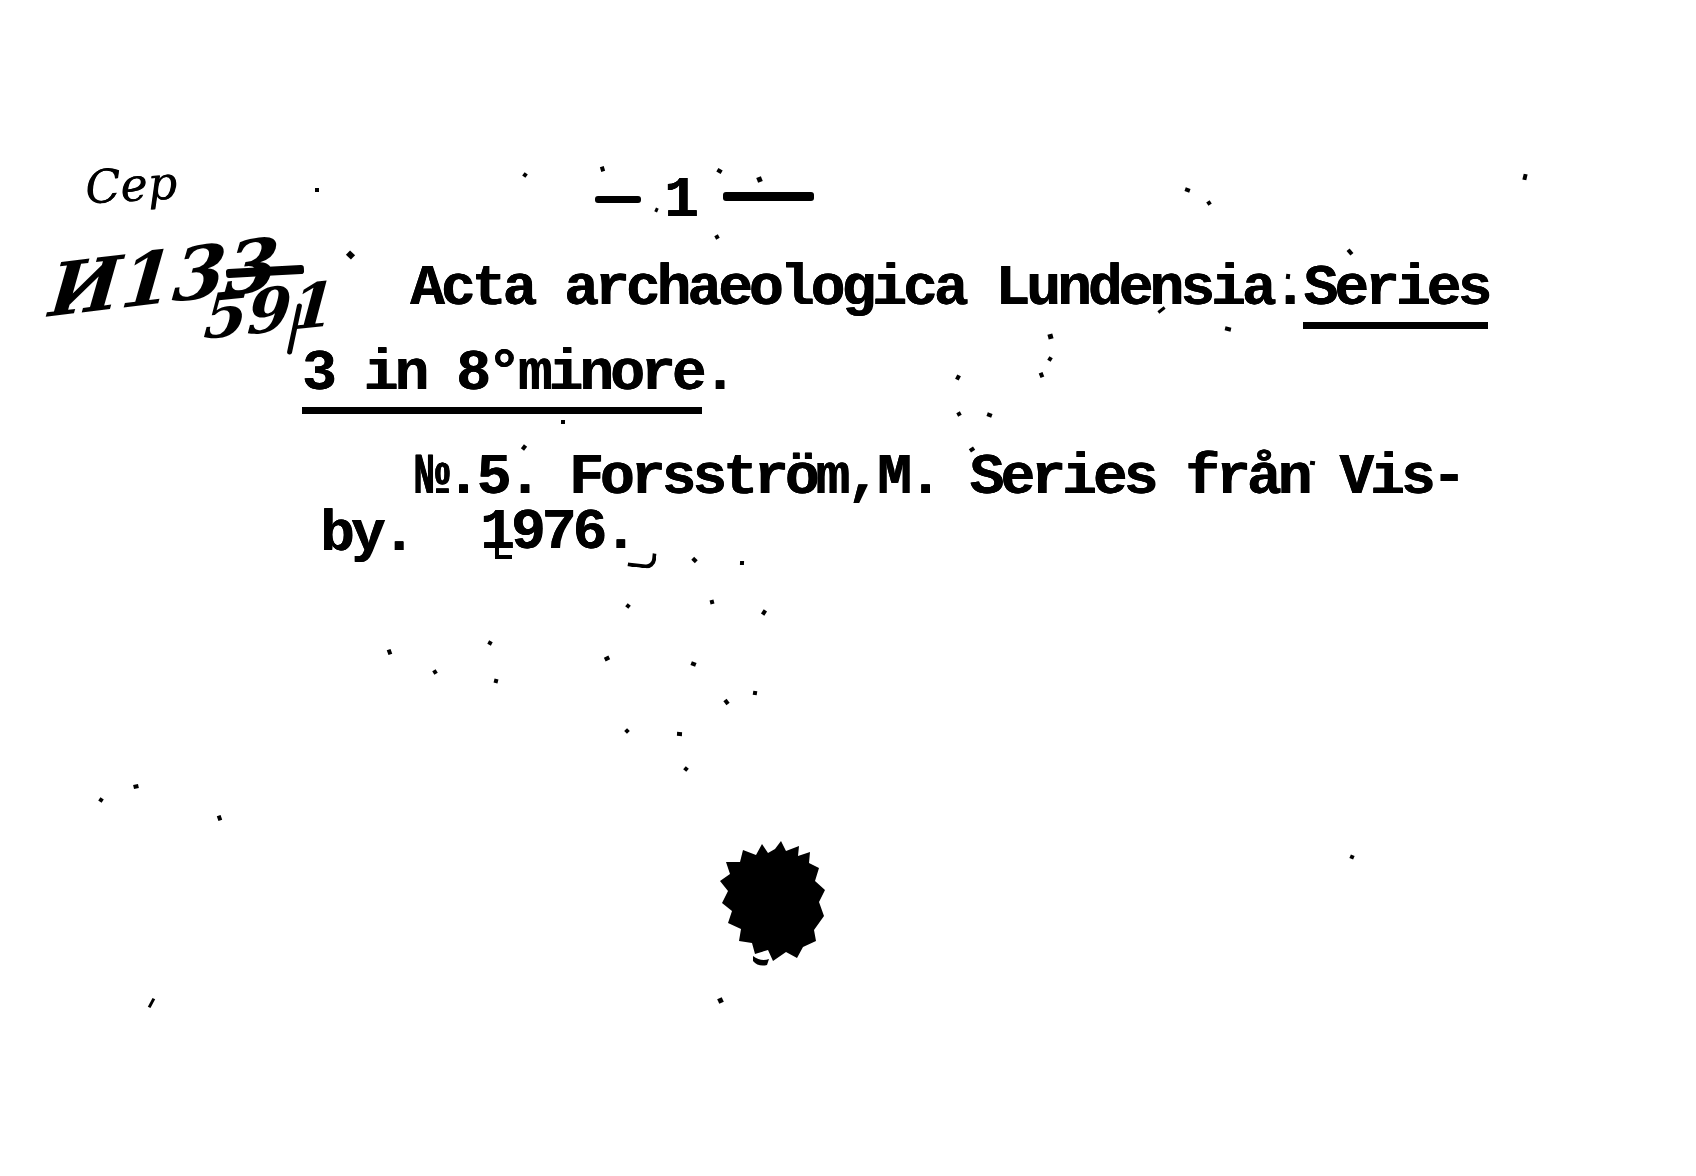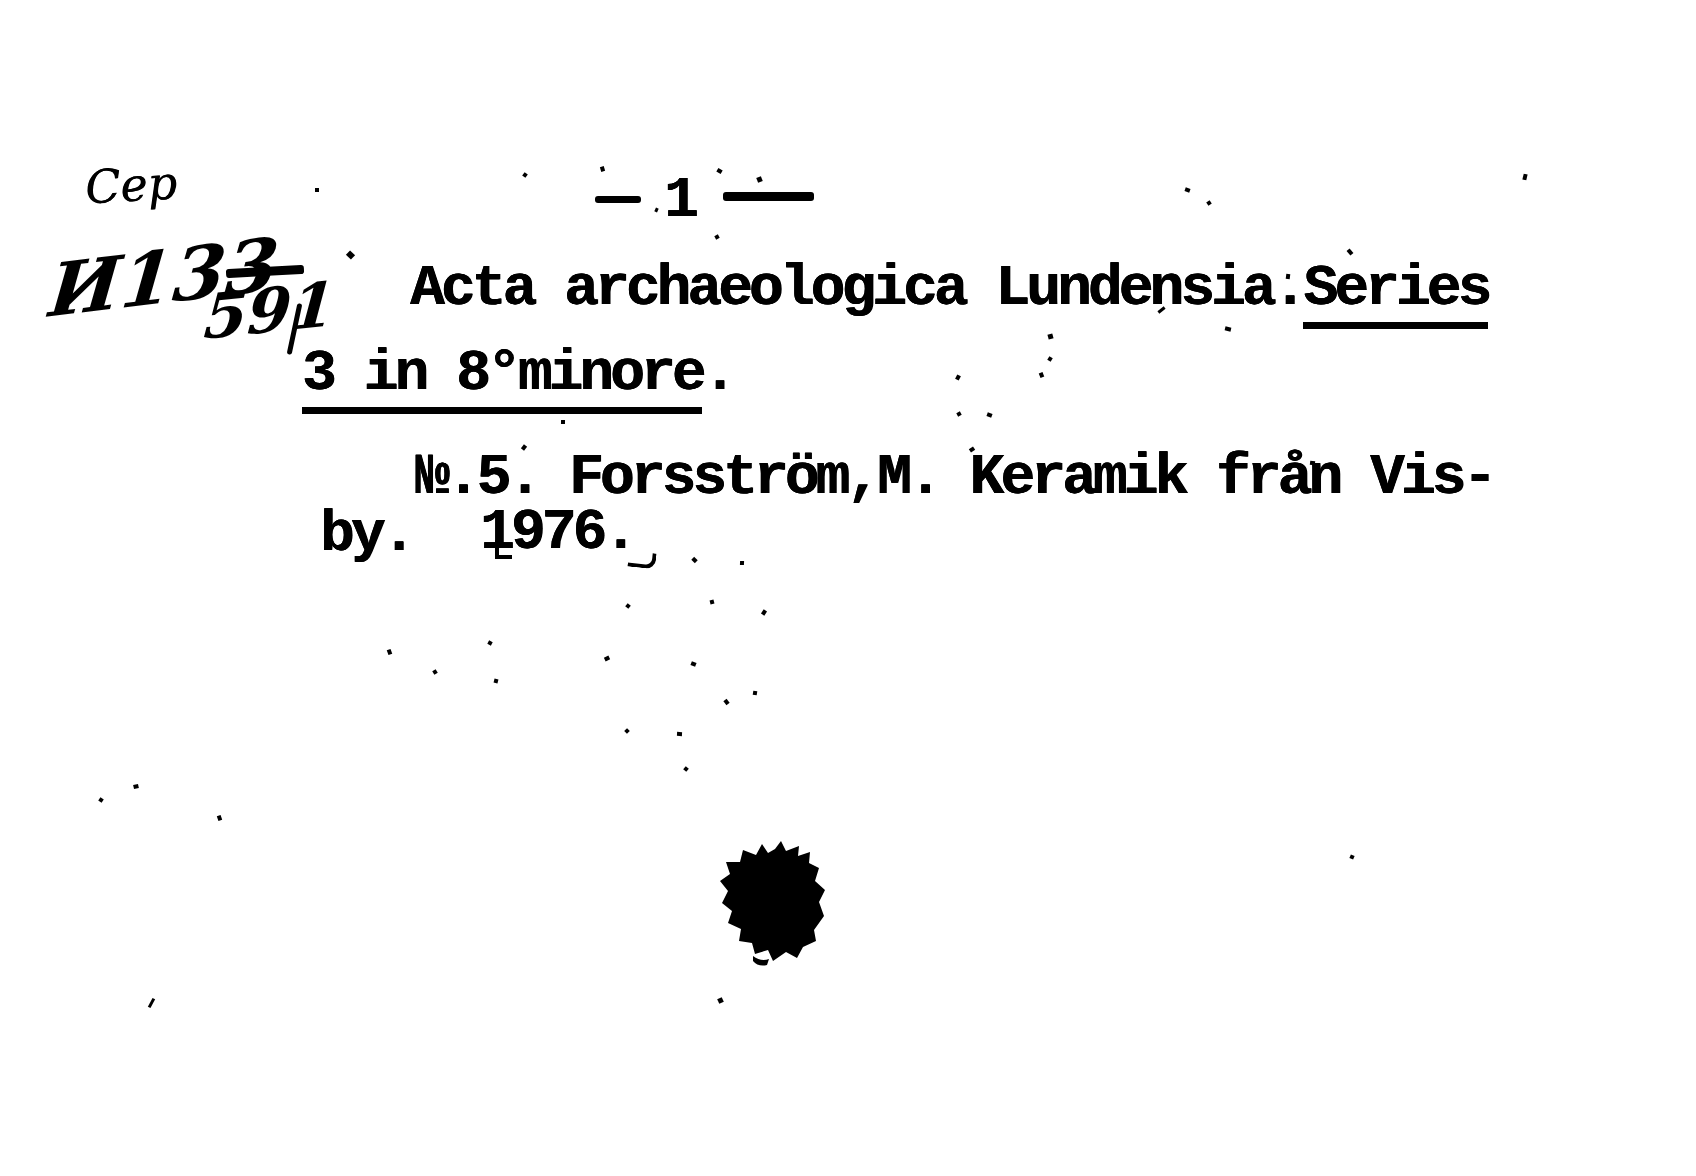--- a/index.html
+++ b/index.html
@@ -77,21 +77,21 @@
 <div class="bar" style="left:292px;top:303px;width:5px;height:52px;transform:rotate(12deg);"></div>
 
 <div class="bar" style="left:595px;top:196px;width:46px;height:7px;"></div>
 <div class="tw" style="left:664px;top:172px;">1</div>
 <div class="bar" style="left:723px;top:192px;width:91px;height:9px;"></div>
 
 <div class="tw" style="left:410px;top:260px;"><span>Acta archaeologica Lundensia.</span><span class="uline">Series</span></div>
 
 <div class="tw" style="left:302px;top:297px;margin-top:48px;"><span class="uline">3 in 8°minore</span><span>.</span></div>
 
-<div class="tw" style="left:415px;top:449px;">№.5. Forsström,M. Keramik från Vis-</div>
+<div class="tw" style="left:415px;top:449px;">№.5. Forsström,M. Series från Vis-</div>
 
 <div class="tw" style="left:320px;top:506px;">by.</div>
 <div class="tw" style="left:480px;top:504px;">1976.</div>
 
 <div class="hook-l"></div>
 <div class="hook-u"></div>
 
 <svg class="abs" style="left:715px;top:840px;color:#000;" width="120" height="126" viewBox="0 0 120 126">
   <path fill="currentColor" d="
     M60,9 L66,1 L71,11 L84,6 L83,16 L95,12 L94,23 L104,28 L100,41

